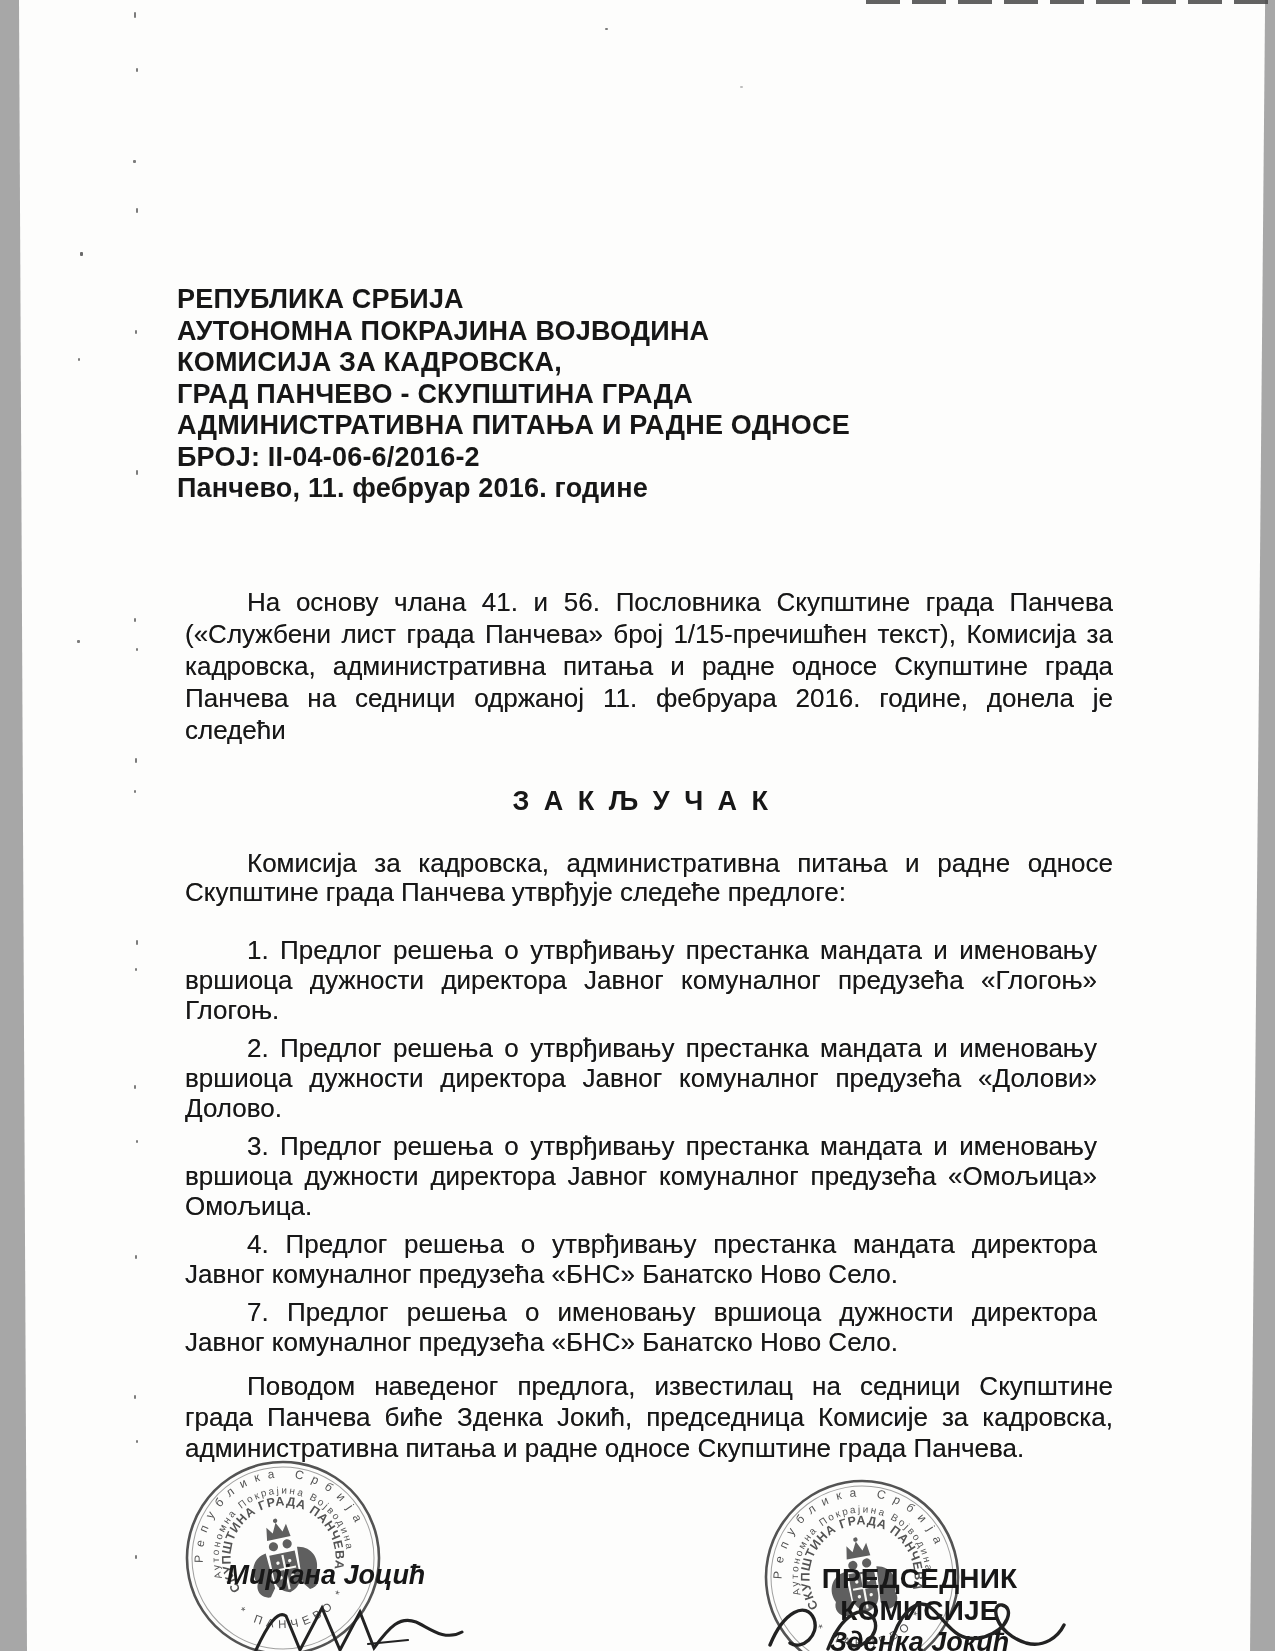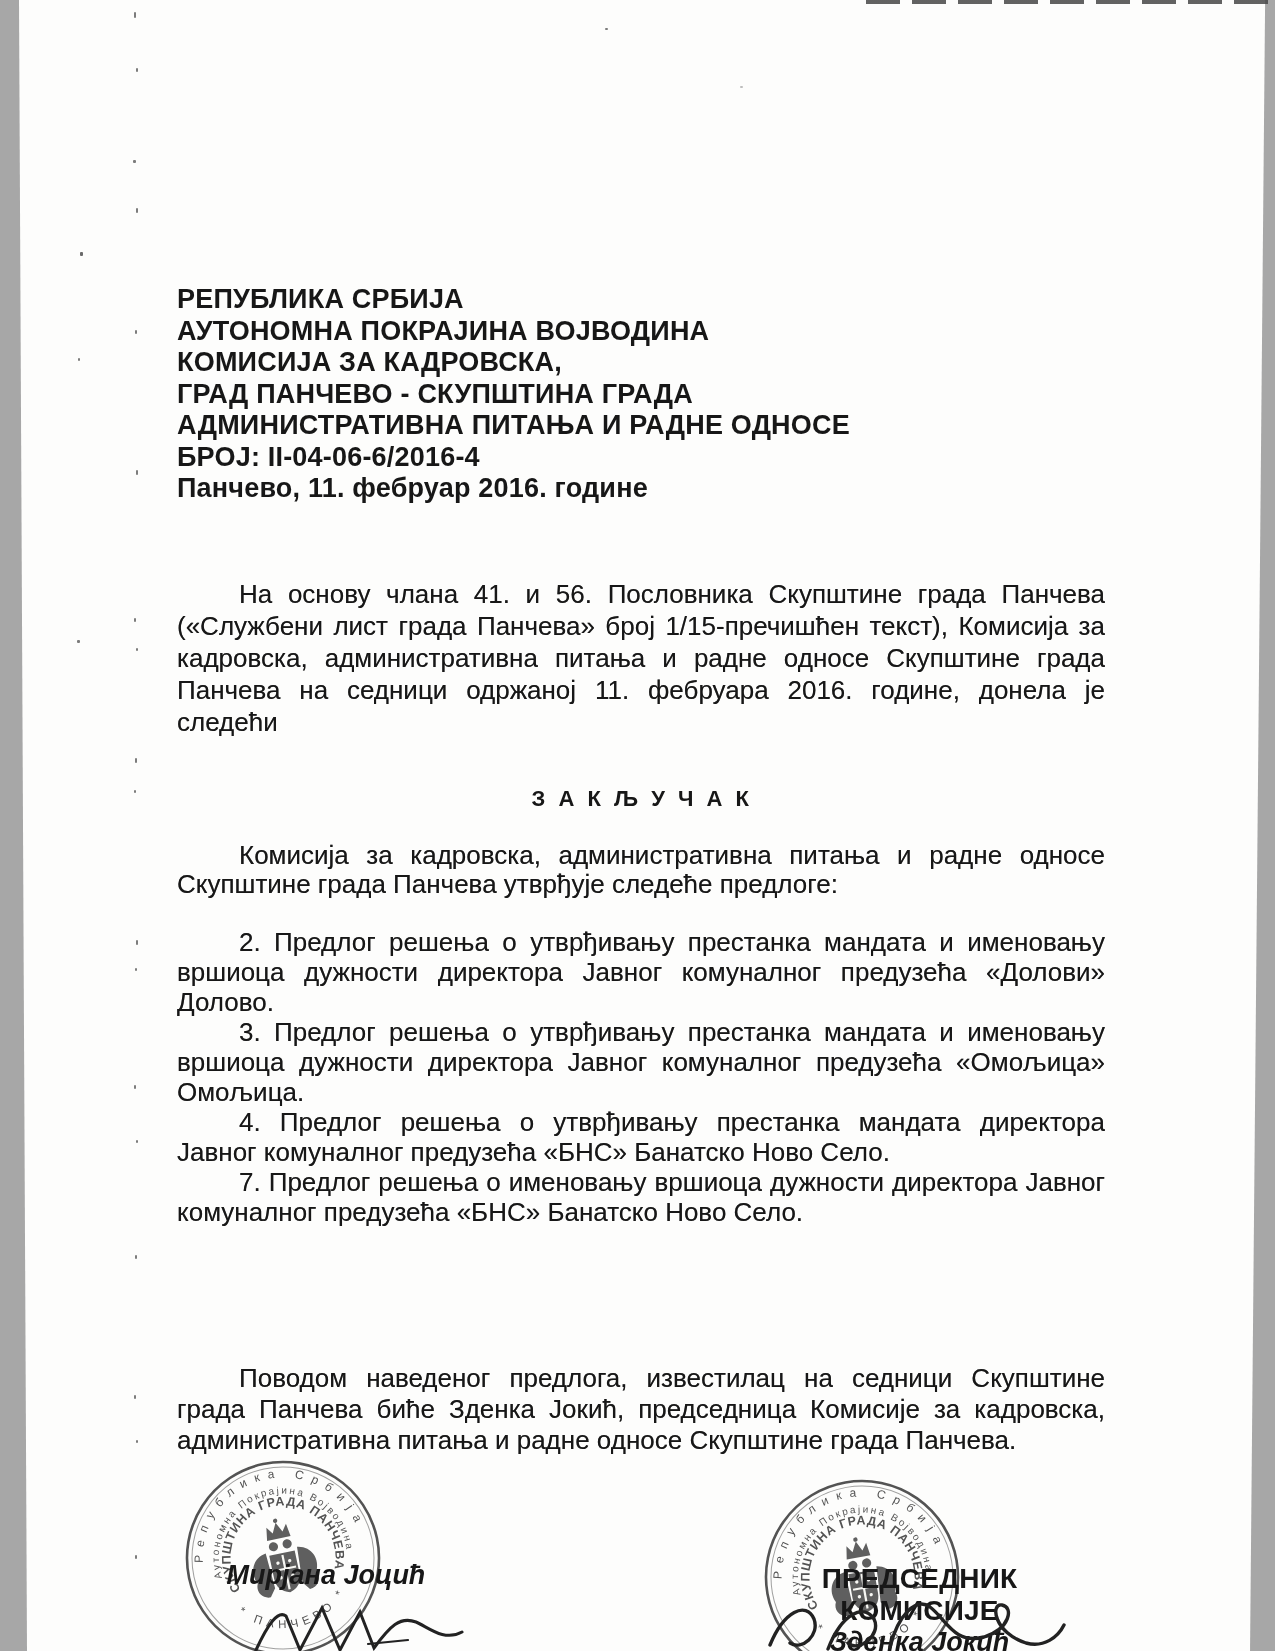--- a/index.html
+++ b/index.html
@@ -18,26 +18,26 @@
   .topline{
     position:absolute;left:866px;top:0;width:409px;height:4px;opacity:.85;
     background:repeating-linear-gradient(90deg,#474747 0 34px,rgba(0,0,0,0) 34px 46px);
   }
   .speck{position:absolute;background:#7c7c7c;border-radius:1px;}
   
   .abs{position:absolute;left:177px;width:928px;}
   .letterhead{top:284px;font-size:27px;font-weight:bold;line-height:31.5px;letter-spacing:.2px;}
   .para{
     text-align:justify;font-size:26px;line-height:32px;
-    text-indent:62px;margin:0;
+    text-indent:62px;margin:8px;
     text-shadow:0 0 .5px rgba(0,0,0,.5);
   }
   .intro{top:578px;}
   .doc-title{
-    top:786px;text-align:center;font-size:22px;font-weight:bold;
+    top:786px;text-align:center;font-size:27px;font-weight:bold;
     letter-spacing:1.5px;word-spacing:4px;margin:0;
   }
   .preamble{top:841px;line-height:29px;}
   .proposals{position:absolute;left:177px;top:927px;width:928px;}
   .proposals .para{line-height:30px;}
   .rapporteur{top:1363px;line-height:31px;}
   
   .sigblock{position:absolute;text-align:center;z-index:4;}
   .sig-left{left:166px;top:1560px;width:320px;}
   .sig-right{left:752px;top:1563px;width:335px;}
@@ -89,31 +89,32 @@
     <i class="speck" style="left:605px;top:28px;width:3px;height:2px;"></i>
     <i class="speck" style="left:740px;top:86px;width:3px;height:2px;background:#bdbdbd;"></i>
   </div>
 
   <div class="abs letterhead">
     <div>РЕПУБЛИКА СРБИЈА</div>
     <div>АУТОНОМНА ПОКРАЈИНА ВОЈВОДИНА</div>
     <div>КОМИСИЈА ЗА КАДРОВСКА,</div>
     <div>ГРАД ПАНЧЕВО - СКУПШТИНА ГРАДА</div>
     <div>АДМИНИСТРАТИВНА ПИТАЊА И РАДНЕ ОДНОСЕ</div>
-    <div>БРОЈ: II-04-06-6/2016-4</div>
+    <div>БРОЈ: II-04-06-6/2016-2</div>
     <div>Панчево, 11. фебруар 2016. године</div>
   </div>
 
   <p class="abs para intro">На основу члана 41. и 56. Пословника Скупштине града Панчева («Службени лист града Панчева» број 1/15-пречишћен текст), Комисија за кадровска, административна питања и радне односе Скупштине града Панчева на седници одржаној 11. фебруара 2016. године, донела је следећи</p>
 
   <h1 class="abs doc-title">З А К Љ У Ч А К</h1>
 
   <p class="abs para preamble">Комисија за кадровска, административна питања и радне односе Скупштине града Панчева утврђује следеће предлоге:</p>
 
   <div class="proposals">
+    <p class="para">1. Предлог решења о утврђивању престанка мандата и именовању вршиоца дужности директора Јавног комуналног предузећа «Глогоњ» Глогоњ.</p>
     <p class="para">2. Предлог решења о утврђивању престанка мандата и именовању вршиоца дужности директора Јавног комуналног предузећа «Долови» Долово.</p>
     <p class="para">3. Предлог решења о утврђивању престанка мандата и именовању вршиоца дужности директора Јавног комуналног предузећа «Омољица» Омољица.</p>
     <p class="para">4. Предлог решења о утврђивању престанка мандата директора Јавног комуналног предузећа «БНС» Банатско Ново Село.</p>
     <p class="para">7. Предлог решења о именовању вршиоца дужности директора Јавног комуналног предузећа «БНС» Банатско Ново Село.</p>
   </div>
 
   <p class="abs para rapporteur">Поводом наведеног предлога, известилац на седници Скупштине града Панчева биће Зденка Јокић, председница Комисије за кадровска, административна питања и радне односе Скупштине града Панчева.</p>
 
   <svg class="stamp stamp-left" viewBox="0 0 200 200">
     <defs>

